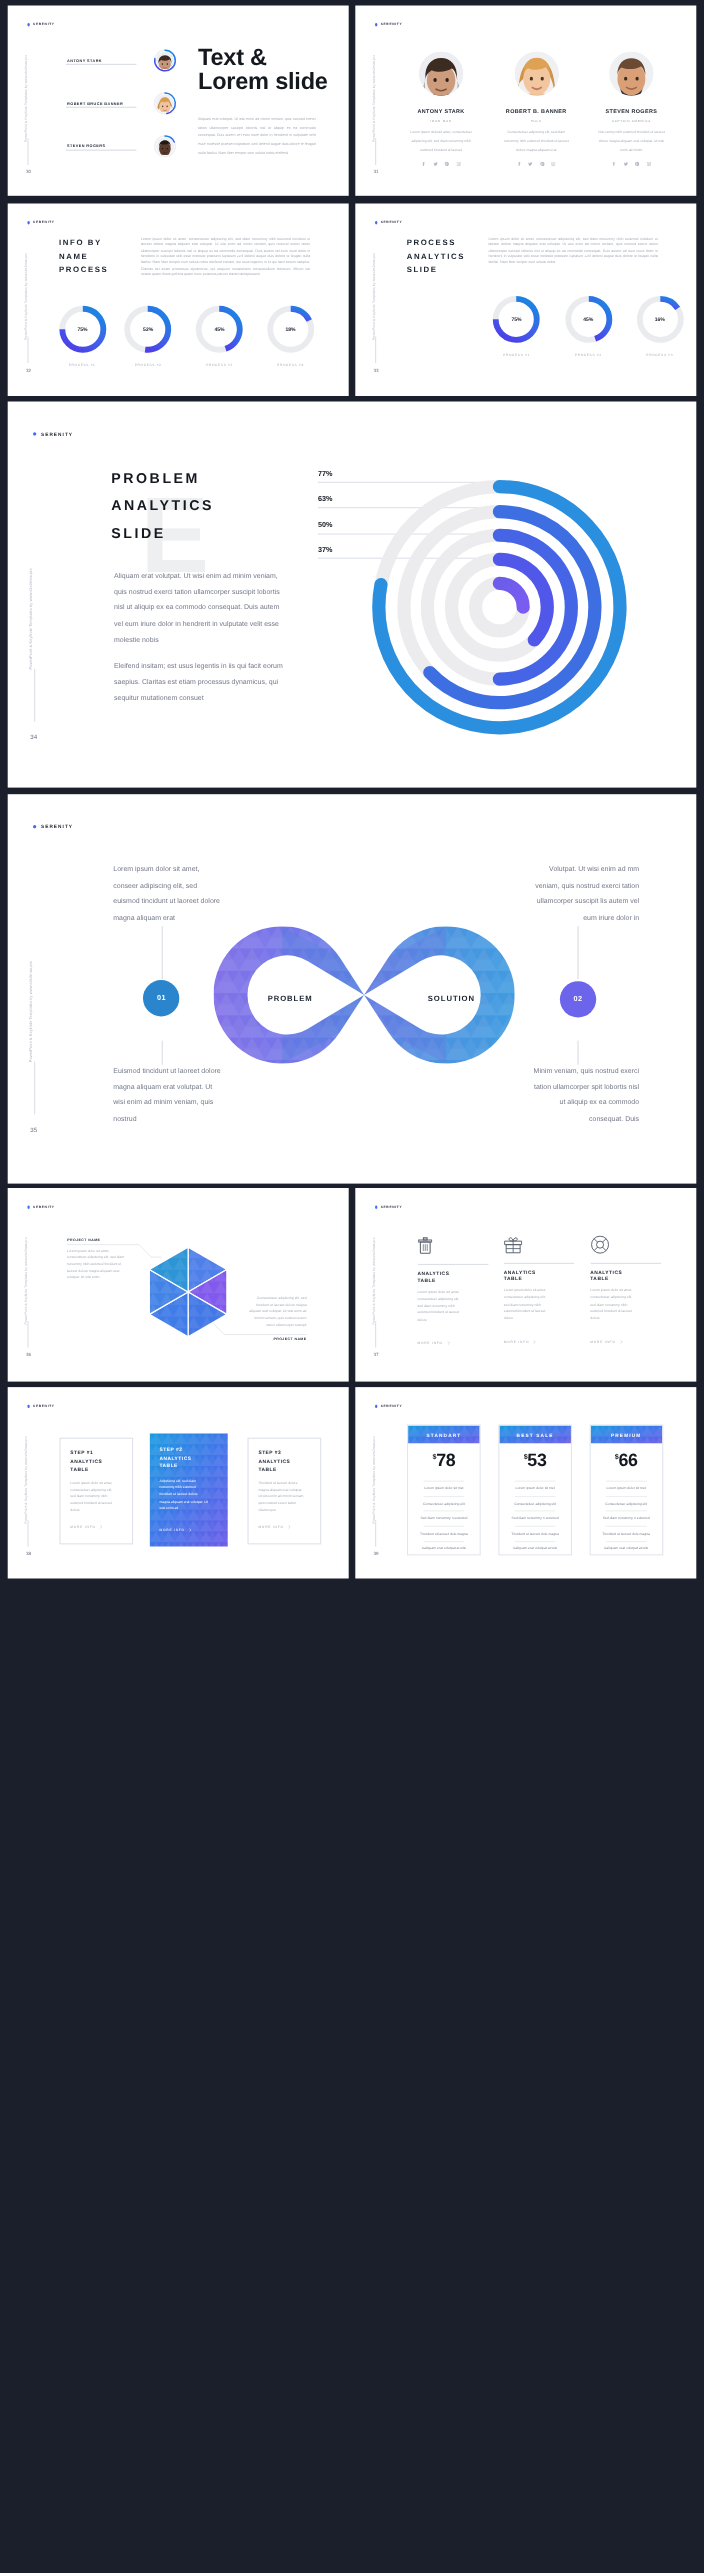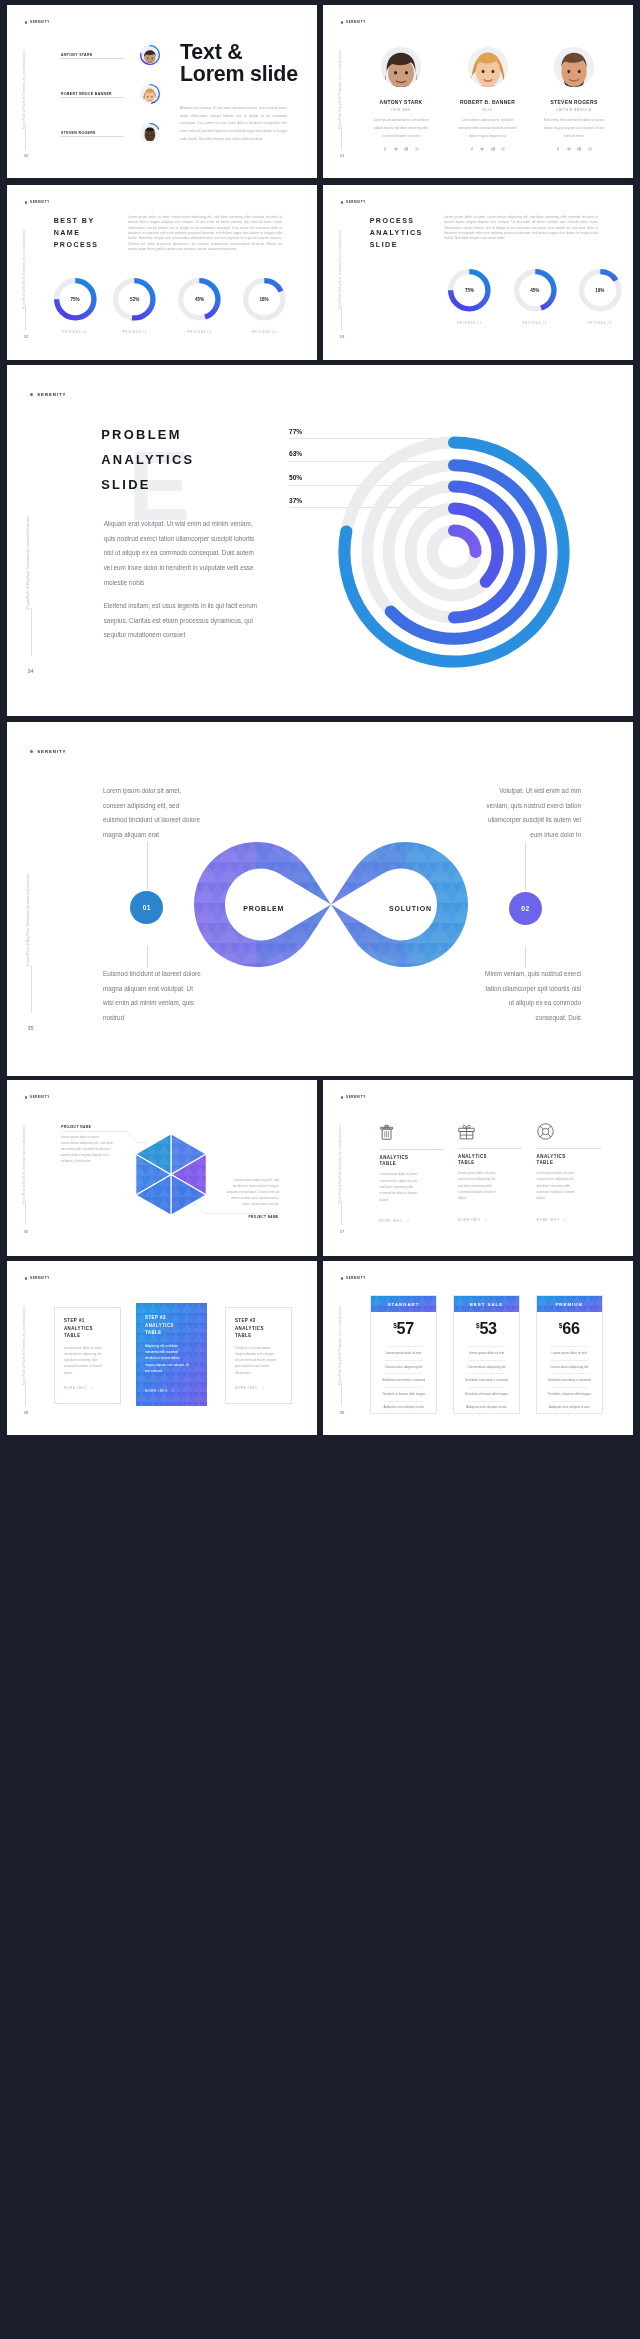--- a/index.html
+++ b/index.html
@@ -297,21 +297,21 @@
 
 <div class="slide" id="s32" style="left:7px;top:185px;width:310px;height:175px">
   <div class="logo" style="left:17.7px;top:16.2px">
     <span class="dot"></span>
     <span class="txt">SERENITY</span>
   </div>
   <div class="railtxt" style="left:18.6px;top:120.5px">PowerPoint &amp; KeyNote Templates by www.site2max.pro</div>
   <div class="rail" style="left:18.4px;top:121px;height:24px"></div>
   <div class="pnum" style="left:16.6px;top:150px">32</div>
   <div class="bigttl" style="left:46.7px;top:29.5px">
-    <span>BEST BY</span><br><span>NAME</span><br><span>PROCESS</span>
+    <span>INFO BY</span><br><span>NAME</span><br><span>PROCESS</span>
   </div>
   <div class="introp" style="left:121px;top:30px;width:154px">Lorem ipsum dolor sit amet, consectetuer adipiscing elit, sed diam nonummy nibh euismod tincidunt ut laoreet dolore magna aliquam erat volutpat. Ut wisi enim ad minim veniam, quis nostrud exerci tation ullamcorper suscipit lobortis nisl ut aliquip ex ea commodo consequat. Duis autem vel eum iriure dolor in hendrerit in vulputate velit esse molestie praesent luptatum zzril delenit augue duis dolore te feugait nulla facilisi. Nam liber tempor cum soluta nobis eleifend insitam, est usus legentis in iis qui facit eorum saepius. Claritas est etiam processus dynamicus, qui sequitur mutationem consuetudium lectorum. Mirum est notare quam littera gothica quam nunc putamus parum claram anteposuerit</div>
   <svg width="0" height="0" style="position:absolute" aria-hidden="true">
         <defs>
     <linearGradient id="gd" x1="0.78" y1="0.04" x2="0.22" y2="0.96">
       <stop offset="0" stop-color="#1b84e2"></stop>
             <stop offset=".5" stop-color="#3d64ea"></stop>
             <stop offset="1" stop-color="#4c41e8"></stop>
           </linearGradient>
   </defs>
@@ -687,21 +687,21 @@
   <div class="pnum" style="left:16.6px;top:150px">39</div>
 
   <div class="pc" style="left:47px;top:33.6px;width:65.1px;height:117.6px">
     <div class="ph">
       <svg style="position:absolute;left:0;top:0" width="65.1" height="16.9" viewBox="0 0 65.1 16.9">
         <rect width="65.1" height="16.9" fill="url(#gcard)"></rect>
             <rect width="65.1" height="16.9" fill="url(#tricard)"></rect>
       </svg>
       <span style="position:relative">STANDART</span>
     </div>
-    <div class="pr"><sup>$</sup><span>57</span></div>
+    <div class="pr"><sup>$</sup><span>78</span></div>
     <div class="pl">
       <div>Lorem ipsum dolor sit met</div>
           <div>Consectetuer adipiscing elit</div>
       <div>Sed diam nonummy n euismod</div>
           <div>Tincidunt ut laoreet dole magna</div>
       <div>Aaliquam erat volutpat at wisi</div>
     </div>
   </div>
 
   <div class="pc" style="left:129.9px;top:33.6px;width:65.1px;height:117.6px">

